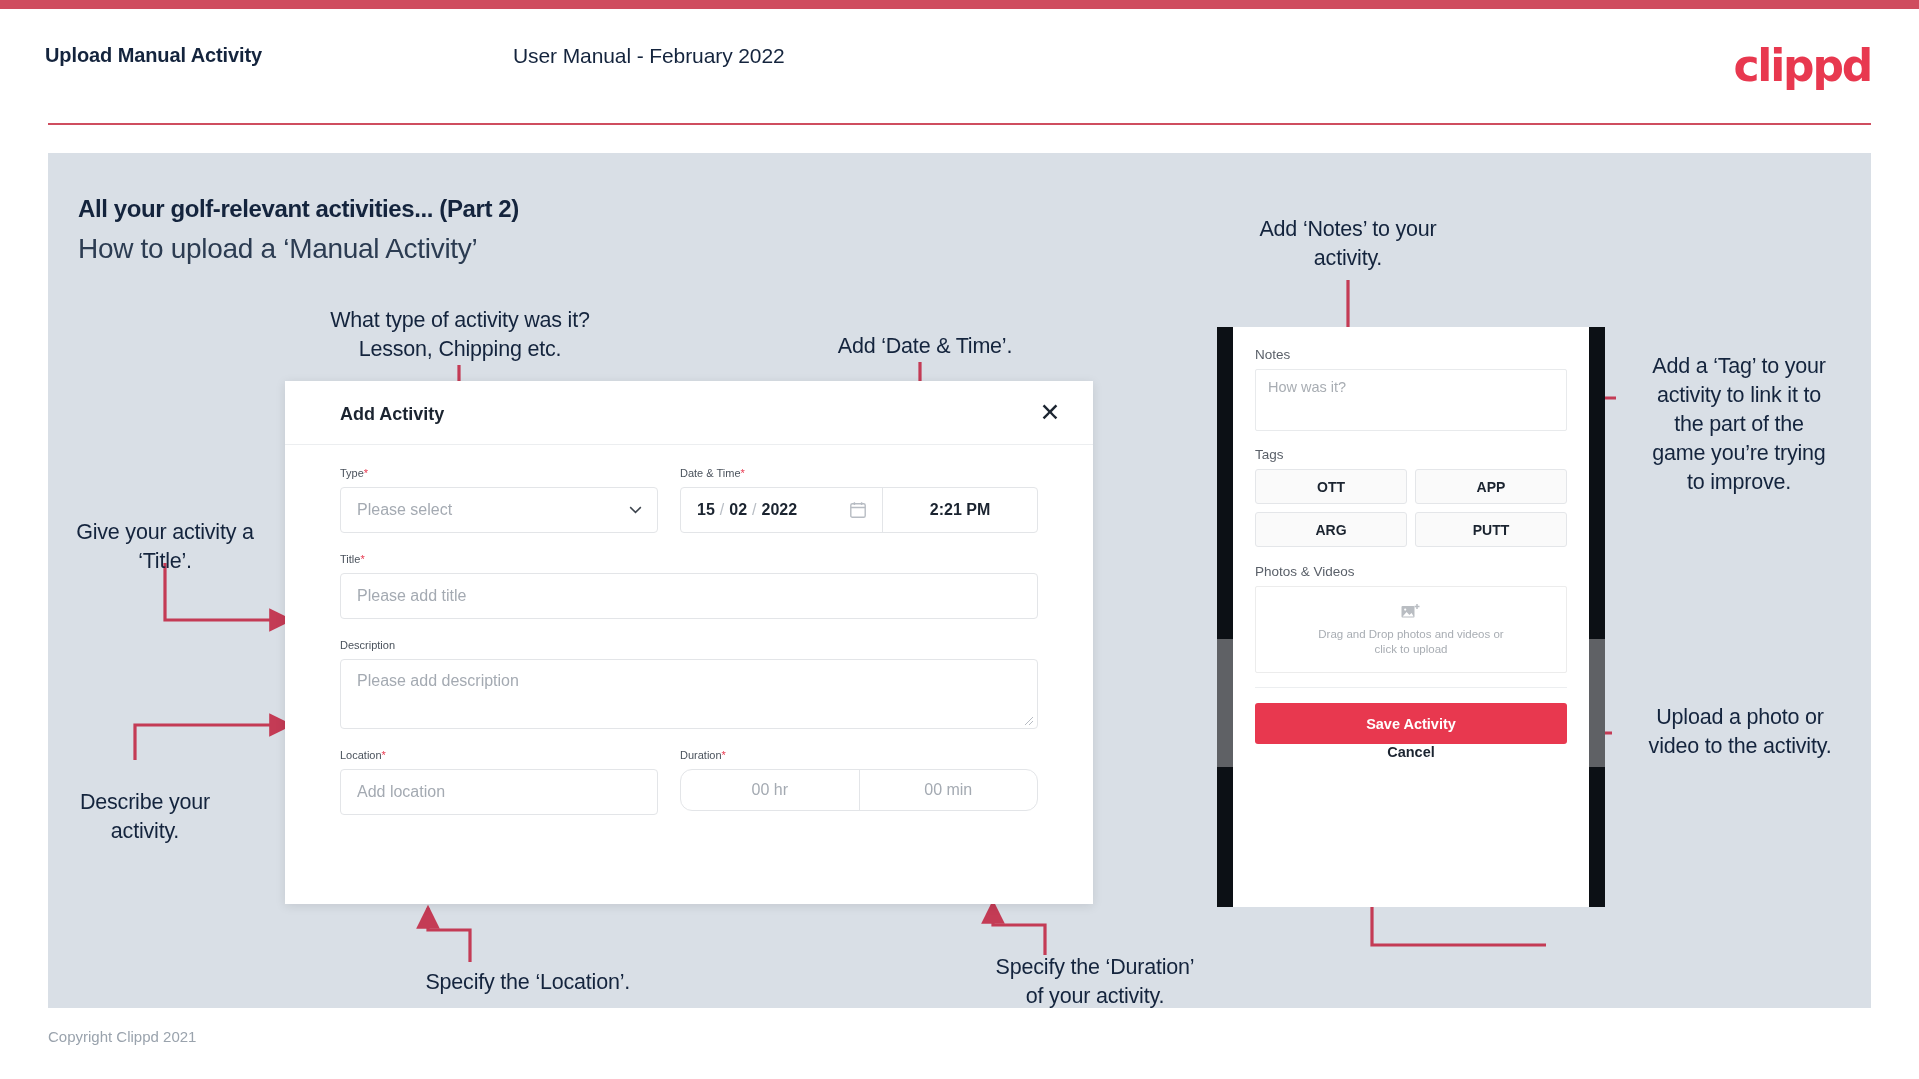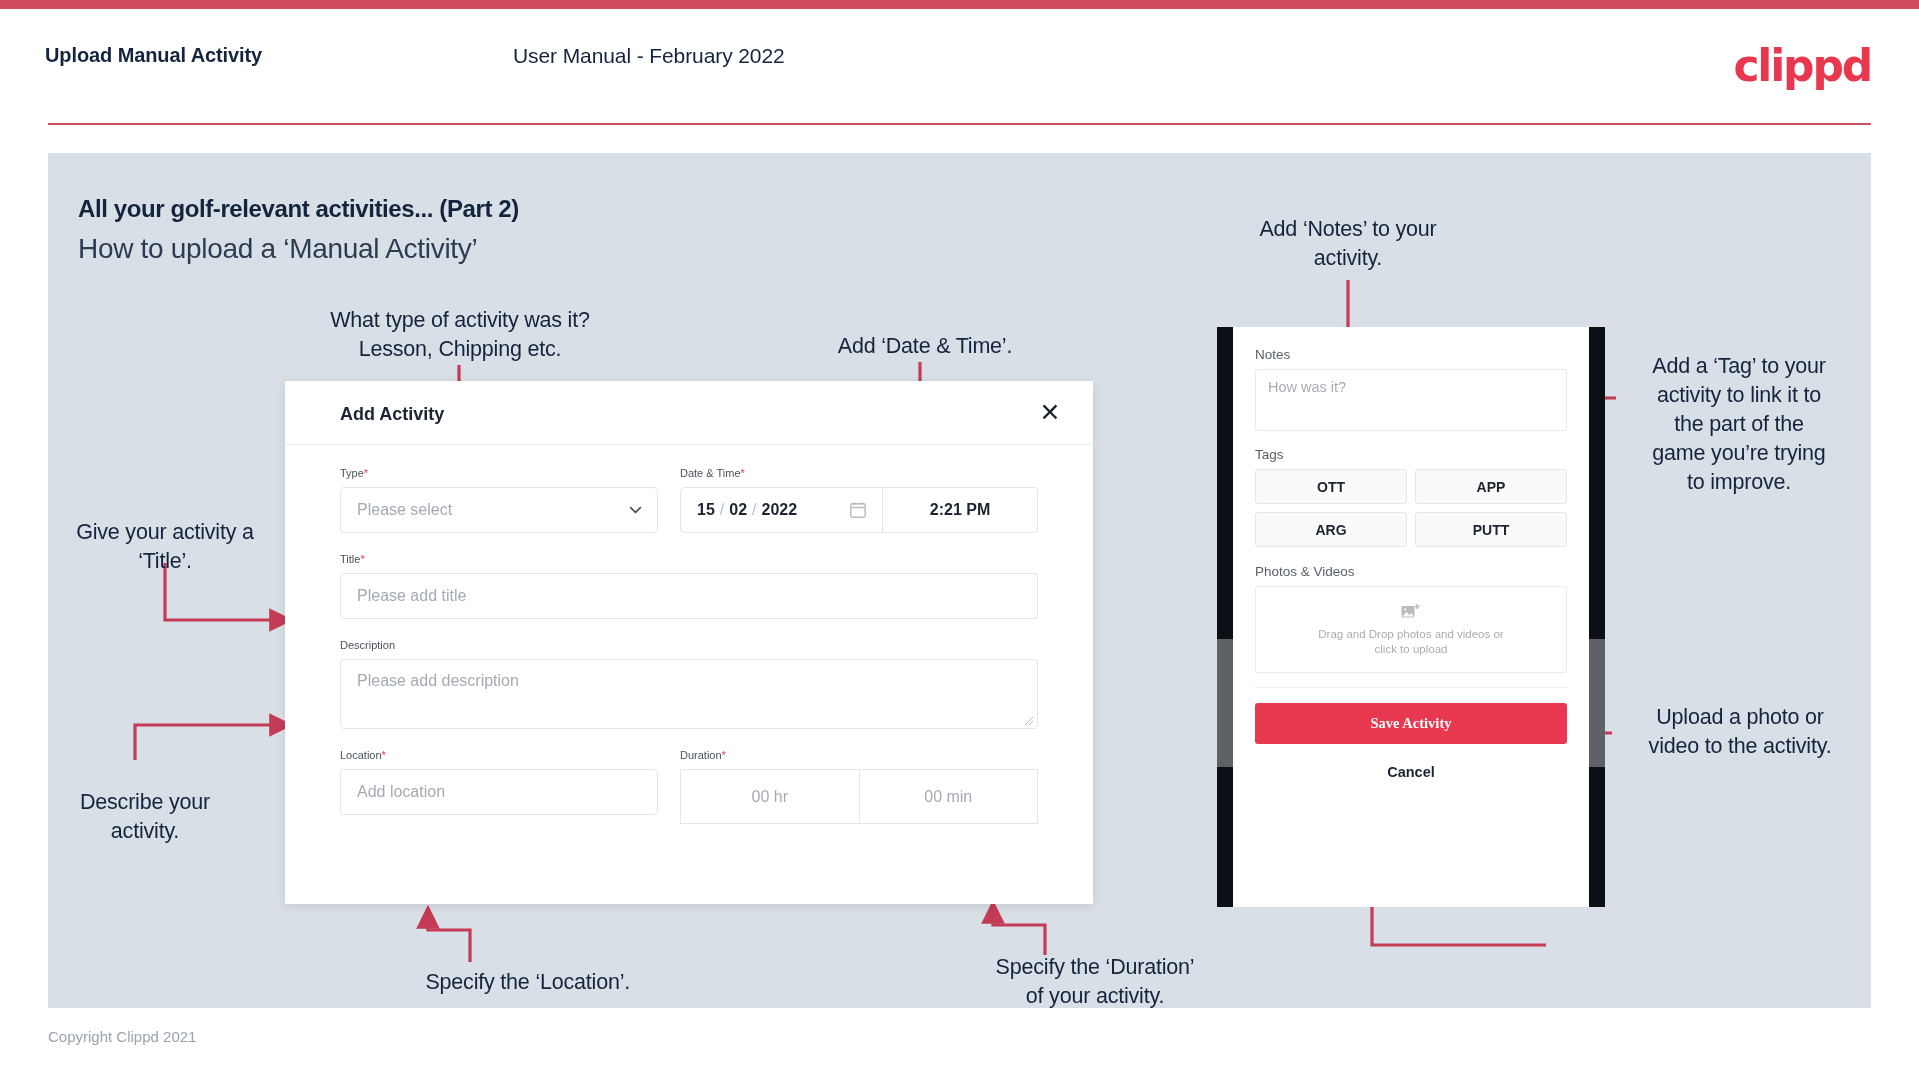--- a/index.html
+++ b/index.html
@@ -160,21 +160,21 @@
     padding: 12px 16px;
     font-size: 16px; color: #a4aab2;
     position: relative;
     background: #fff;
   }
   .ta .grip {
     position: absolute; right: 3px; bottom: 2px;
     width: 10px; height: 10px;
   }
 
-  .dur-group { display: flex; border: 1px solid #e3e5e8; border-radius: 0; height: 55px; overflow: hidden; }
+  .dur-group { display: flex; border: 1px solid #e3e5e8; border-radius: 12px; height: 42px; overflow: hidden; }
   .dur-cell {
     flex: 1; display: flex; align-items: center; justify-content: center;
     font-size: 16px; color: #a4aab2;
   }
   .dur-cell + .dur-cell { border-left: 1px solid #e3e5e8; }
 
   .mb-grp { margin-bottom: 20px; }
 
   
   .phone {
@@ -221,21 +221,21 @@
     margin-bottom: 14px;
   }
   .dz-text {
     font-size: 11.5px; color: #a8adb3; text-align: center; line-height: 15px;
   }
   .p-divider { height: 1px; background: #eceef0; margin-bottom: 15px; }
   .save-btn {
     height: 41px; background: #e8384f; border-radius: 3px;
     display: flex; align-items: center; justify-content: center;
     color: #fff; font-size: 14.5px; font-weight: 700;
-    margin-bottom: 20px; cursor: pointer; font-family: Liberation Serif, serif;
+    cursor: pointer;
   }
   .cancel-btn {
     text-align: center; font-size: 14.5px; font-weight: 700; color: #1b2430;
     cursor: pointer;
   }
 </style>
 </head>
 <body>
 
 <div id="page">

